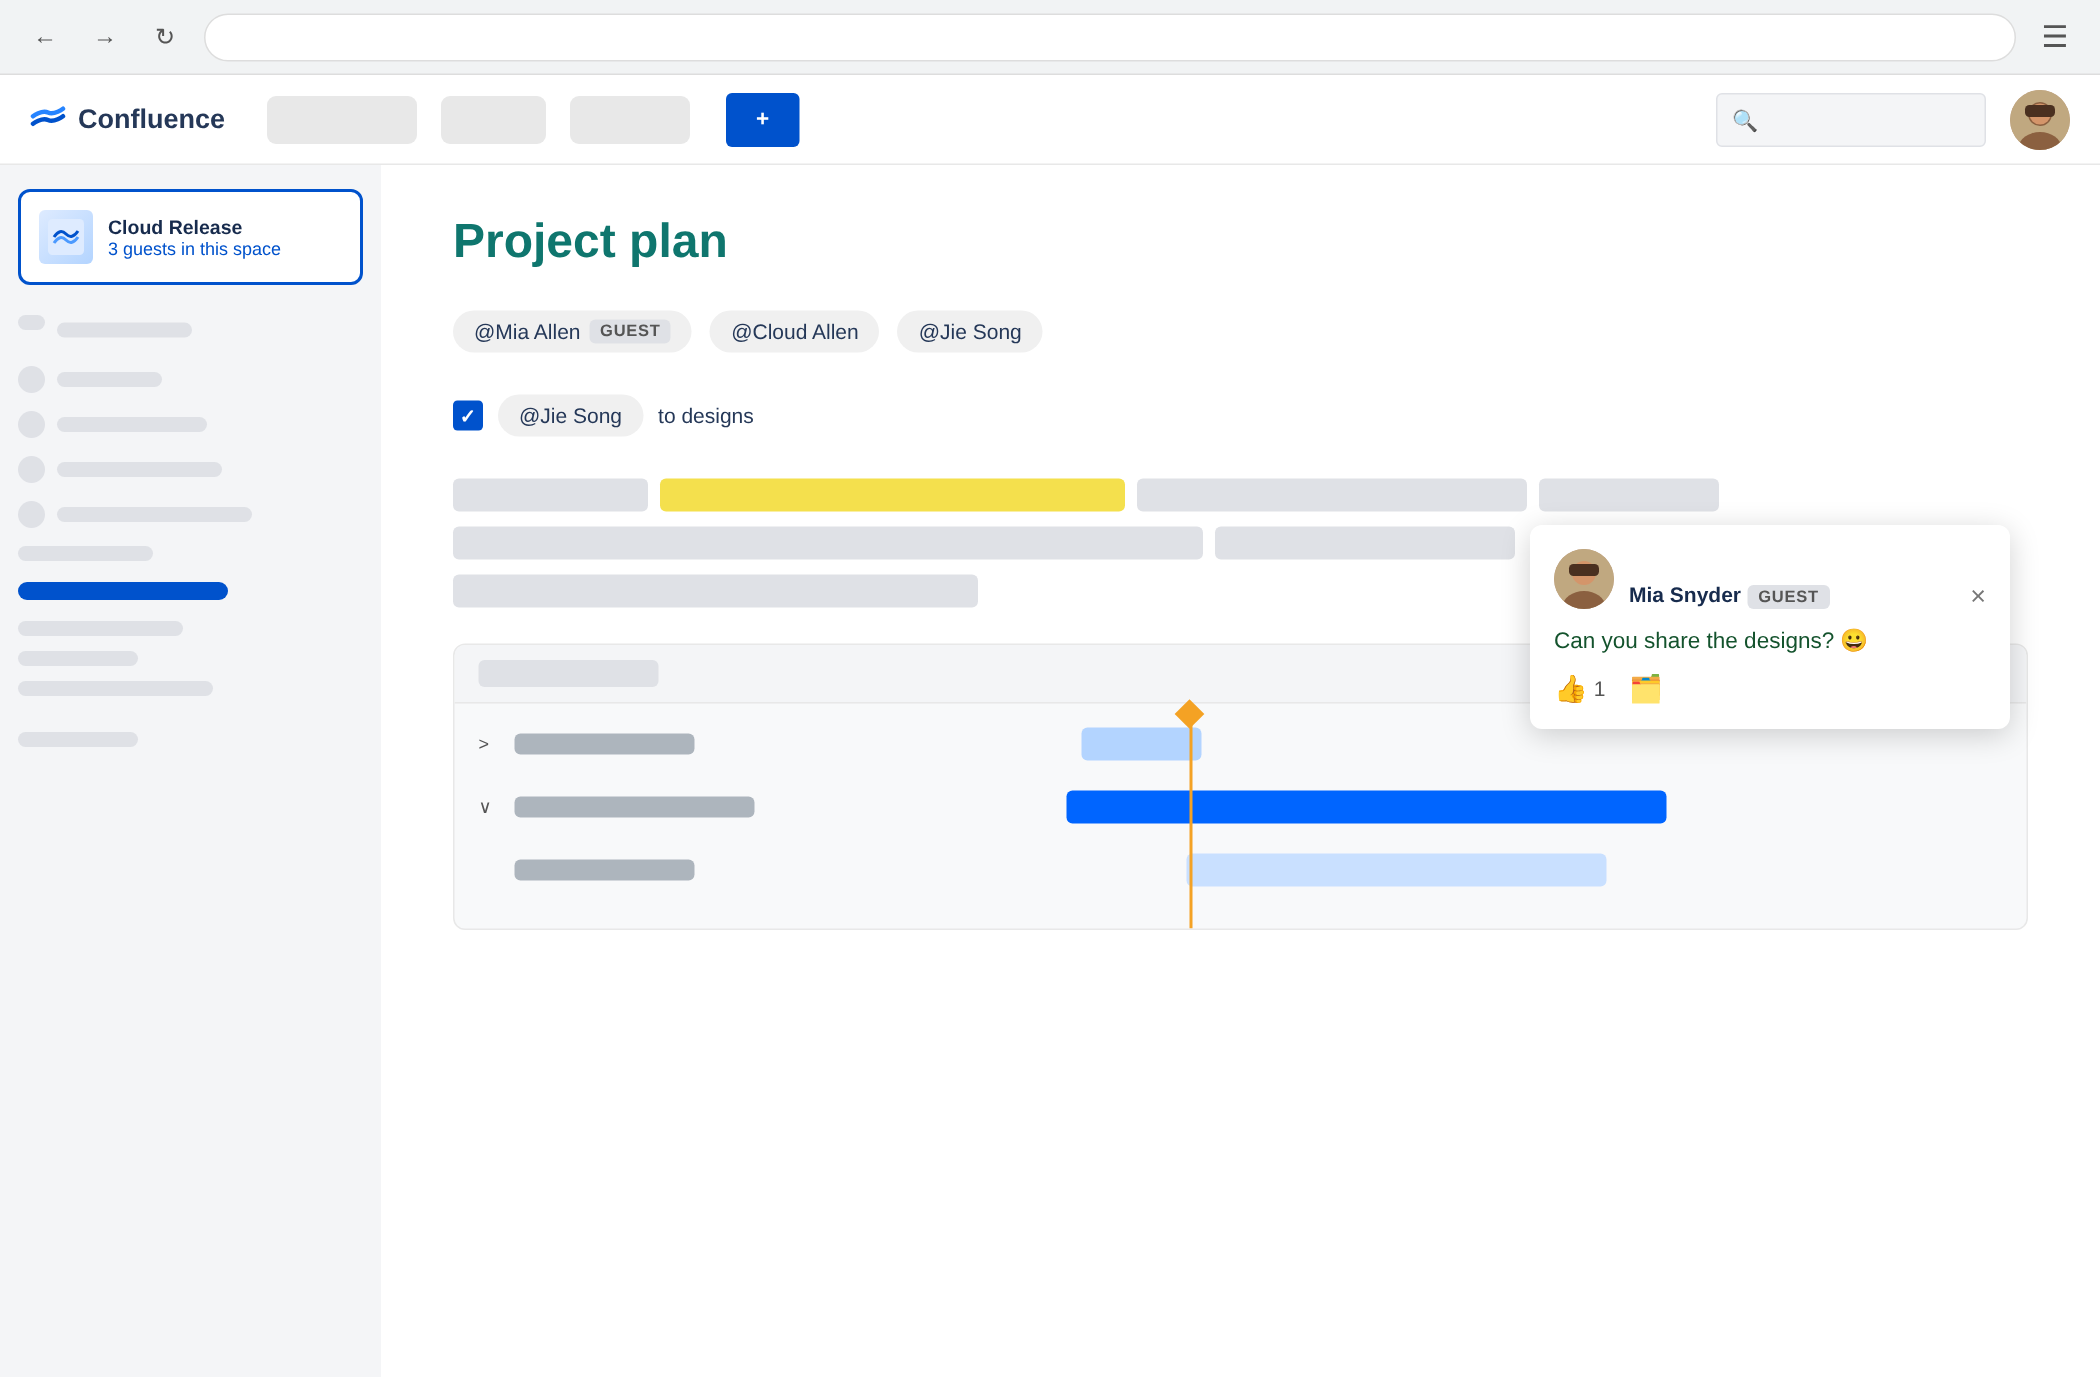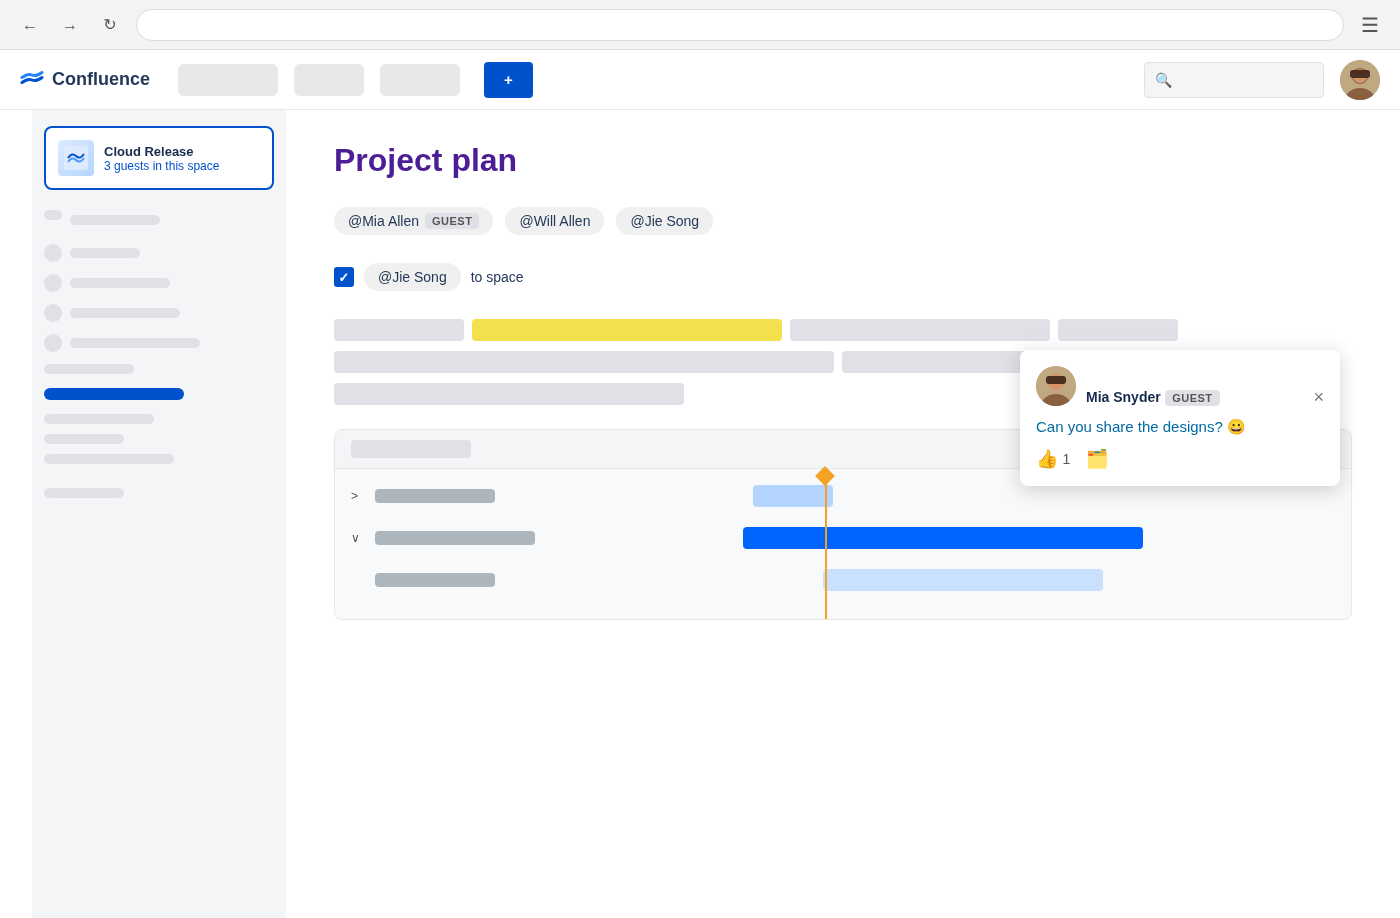--- a/index.html
+++ b/index.html
@@ -110,21 +110,20 @@
       background: #c0a080;
       display: flex; align-items: center; justify-content: center;
       cursor: pointer;
     }
     .avatar-circle svg { width: 40px; height: 40px; }
 
     
     .main-layout {
       display: flex;
       height: calc(918px - 50px - 60px);
-      margin-left: 32px;
     }
 
     
     .sidebar {
       width: 254px;
       background: #f4f5f7;
       padding: 16px 12px;
       flex-shrink: 0;
       overflow: hidden;
     }
@@ -176,21 +175,21 @@
     .content-area {
       flex: 1;
       padding: 32px 48px;
       overflow-y: auto;
       position: relative;
     }
 
     .page-title {
       font-size: 32px;
       font-weight: 700;
-      color: #4c1d95;
+      color: #0f766e;
       margin-bottom: 28px;
     }
 
     .mentions-row {
       display: flex;
       gap: 12px;
       margin-bottom: 28px;
       flex-wrap: wrap;
     }
     .mention-chip {
@@ -357,21 +356,21 @@
     }
     .comment-close {
       margin-left: auto;
       cursor: pointer;
       color: #777;
       font-size: 18px;
       line-height: 1;
       border: none;
       background: none;
     }
-    .comment-body { font-size: 15px; color: #0369a1; margin-bottom: 12px; }
+    .comment-body { font-size: 15px; color: #14532d; margin-bottom: 12px; }
     .comment-actions {
       display: flex;
       gap: 16px;
       align-items: center;
     }
     .comment-like {
       display: flex;
       align-items: center;
       gap: 4px;
       color: #555;
@@ -486,33 +485,33 @@
   <div class="content-area">
 
     <h1 class="page-title">Project plan</h1>
 
     <div class="mentions-row">
       <div class="mention-chip">
         <span>@Mia Allen</span>
         <span class="guest-badge">GUEST</span>
       </div>
       <div class="mention-chip">
-        <span>@Will Allen</span>
+        <span>@Cloud Allen</span>
       </div>
       <div class="mention-chip">
         <span>@Jie Song</span>
       </div>
     </div>
 
     <div class="task-row">
       <div class="task-checkbox"></div>
       <div class="task-chip">
         <span>@Jie Song</span>
       </div>
-      <span class="task-text">to space</span>
+      <span class="task-text">to designs</span>
     </div>
 
     <div class="content-blocks">
       <div class="cb-row">
         <div class="cb-block" style="width:130px;"></div>
         <div class="cb-highlight" style="width:310px;"></div>
         <div class="cb-block" style="width:260px;"></div>
         <div class="cb-block" style="width:120px;"></div>
       </div>
       <div class="cb-row">

